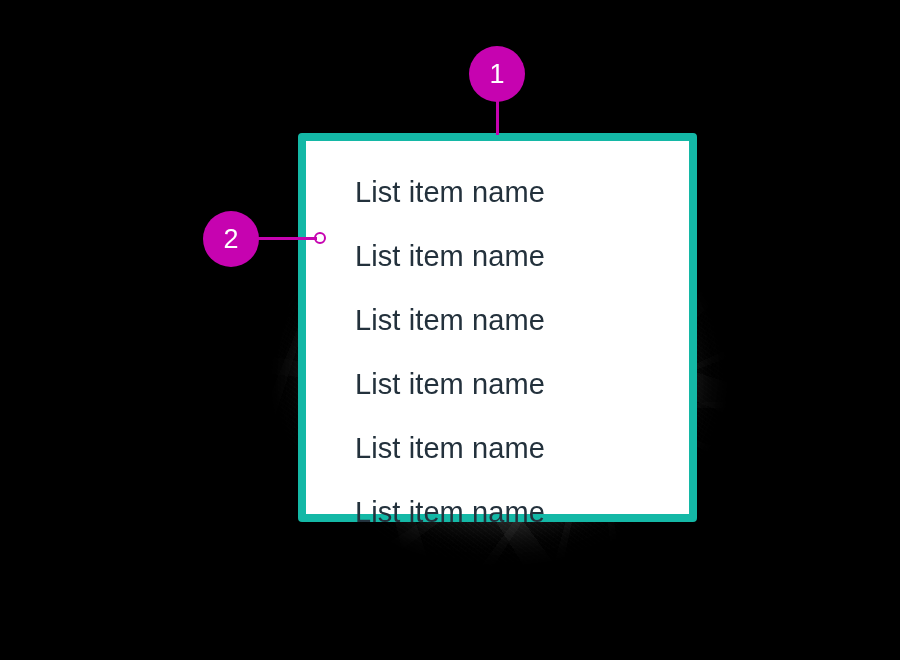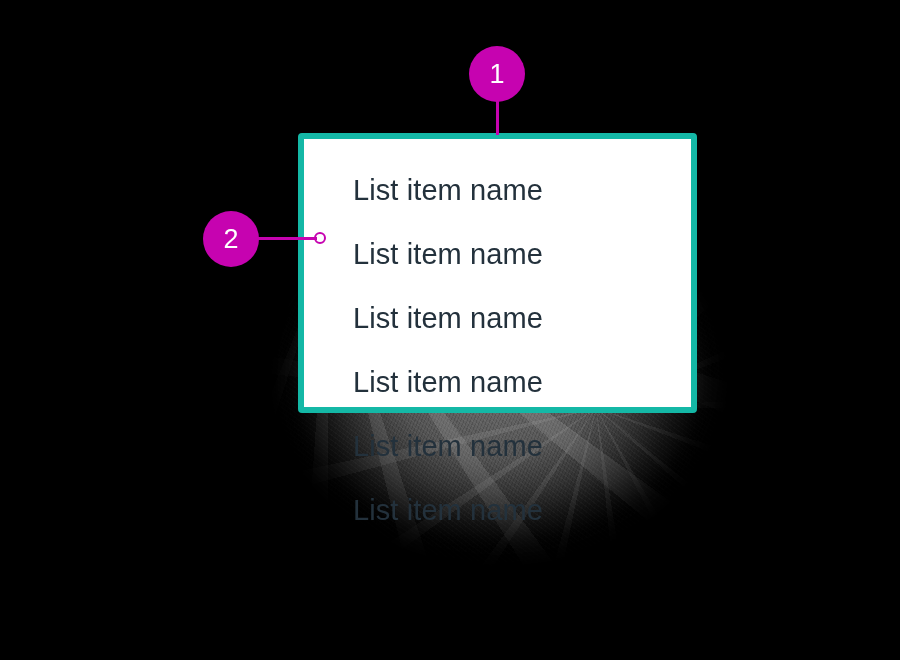--- a/index.html
+++ b/index.html
@@ -69,24 +69,24 @@
         rgba(0,0,0,0.18) 90%,
         rgba(0,0,0,0) 100%);
   }
 
   
   .list-card {
     position: absolute;
     left: 298px;
     top: 133px;
     width: 399px;
-    height: 280px;
+    height: 389px;
     box-sizing: border-box;
     background: #ffffff;
-    border: 6px solid #14b8a6;
+    border: 8px solid #14b8a6;
     border-radius: 4px;
   }
 
   .list-items {
     position: absolute;
     left: 0;
     top: 0;
     right: 0;
     bottom: 0;
     padding: 19px 0 0 49px;

